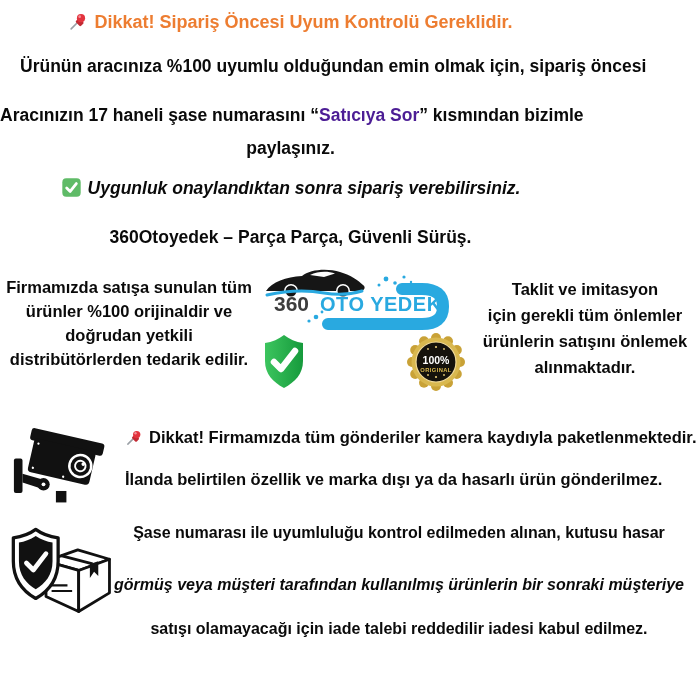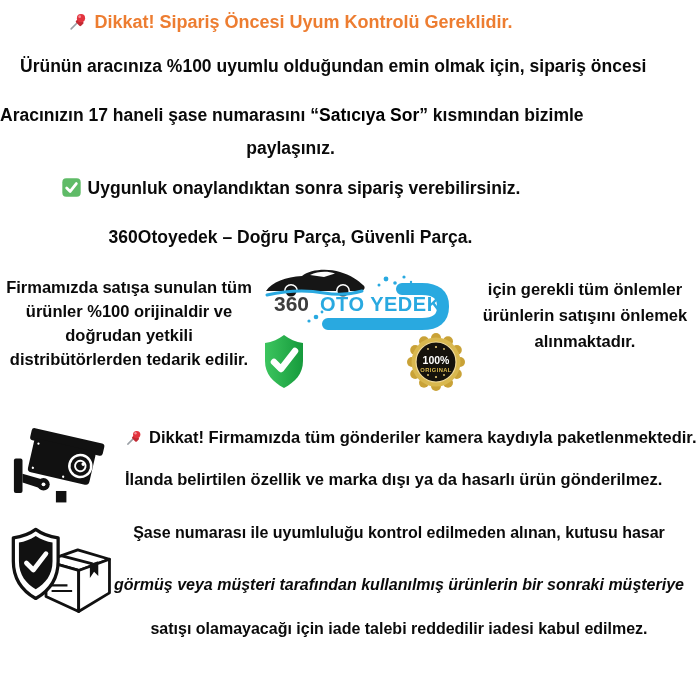--- a/index.html
+++ b/index.html
@@ -5,22 +5,22 @@
   html,body{margin:0;padding:0;background:#fff;}
   .canvas{
     position:relative;width:700px;height:700px;background:#ffffff;overflow:hidden;
     font-family:"Liberation Sans",sans-serif;font-weight:bold;color:#0a0a0a;
   }
   .abs{position:absolute;}
   .center-line{left:0;width:581px;text-align:center;white-space:nowrap;}
   .title-row{top:12px;font-size:18px;color:#ED7D31;}
   .intro-row{top:56px;font-size:17.5px;padding-left:20px;}
   .chassis-block{top:99px;font-size:17.5px;line-height:33px;}
-  .hl-orange{color:#000000;}
-  .approval-row{top:177px;font-size:17.5px;}
+  .hl-orange{color:#4c1d95;}
+  .approval-row{top:177px;font-size:17.5px;font-style:italic;}
   .slogan-row{top:227px;font-size:17.5px;}
   .ico{display:inline-block;vertical-align:-4px;margin-right:6px;}
   .ico svg{display:block;}
   .columns{top:262px;left:0;width:700px;height:142px;display:flex;}
   .col-left{width:258px;padding-top:13px;font-size:16.5px;line-height:24px;text-align:center;}
   .col-left div, .col-right div{white-space:nowrap;}
   .col-center{width:212px;position:relative;}
   .col-right{flex:1;padding-top:14px;font-size:16.5px;line-height:26px;text-align:center;}
   .camera-row{top:418px;left:0;width:700px;height:100px;}
   .camera-icon{left:12px;top:4px;}
@@ -60,21 +60,21 @@
 
   <div class="abs center-line approval-row">
     <span class="ico">
       <svg width="21" height="21" viewBox="0 0 24 24">
         <rect x="1.5" y="1.5" width="21" height="21" rx="4.5" fill="#5FBB67"></rect>
         <path d="M6.5 12.5 L10.5 16.5 L17.5 7.5" stroke="#fff" stroke-width="3.2" fill="none" stroke-linecap="round" stroke-linejoin="round"></path>
       </svg>
     </span><span>Uygunluk onaylandıktan sonra sipariş verebilirsiniz.</span>
   </div>
 
-  <div class="abs center-line slogan-row">360Otoyedek – Doğru Parça, Güvenli Parça.</div>
+  <div class="abs center-line slogan-row">360Otoyedek – Parça Parça, Güvenli Sürüş.</div>
 
   <div class="abs columns">
     <div class="col-left">
       <div>Firmamızda satışa sunulan tüm</div>
       <div>ürünler %100 orijinaldir ve</div>
       <div>doğrudan yetkili</div>
       <div>distribütörlerden tedarik edilir.</div>
     </div>
 
     <div class="col-center">
@@ -137,20 +137,21 @@
           <circle cx="170" cy="113" r="0.9" fill="#E9CD7A"></circle>
             <circle cx="178" cy="115" r="1.1" fill="#E9CD7A"></circle>
             <circle cx="186" cy="113" r="0.9" fill="#E9CD7A"></circle>
           <text x="178" y="101.5" font-size="10.5" fill="#ffffff" text-anchor="middle">100%</text>
           <text x="178" y="110" font-size="5.8" letter-spacing="0.4" fill="#D9B84F" text-anchor="middle">ORIGINAL</text>
         </g>
       </svg>
     </div>
 
     <div class="col-right">
+      <div>Taklit ve imitasyon</div>
       <div>için gerekli tüm önlemler</div>
       <div>ürünlerin satışını önlemek</div>
       <div>alınmaktadır.</div>
     </div>
   </div>
 
   <div class="abs camera-row">
     <span class="abs camera-icon">
       <svg width="105" height="95" viewBox="0 0 110 95">
         <g fill="#111">

